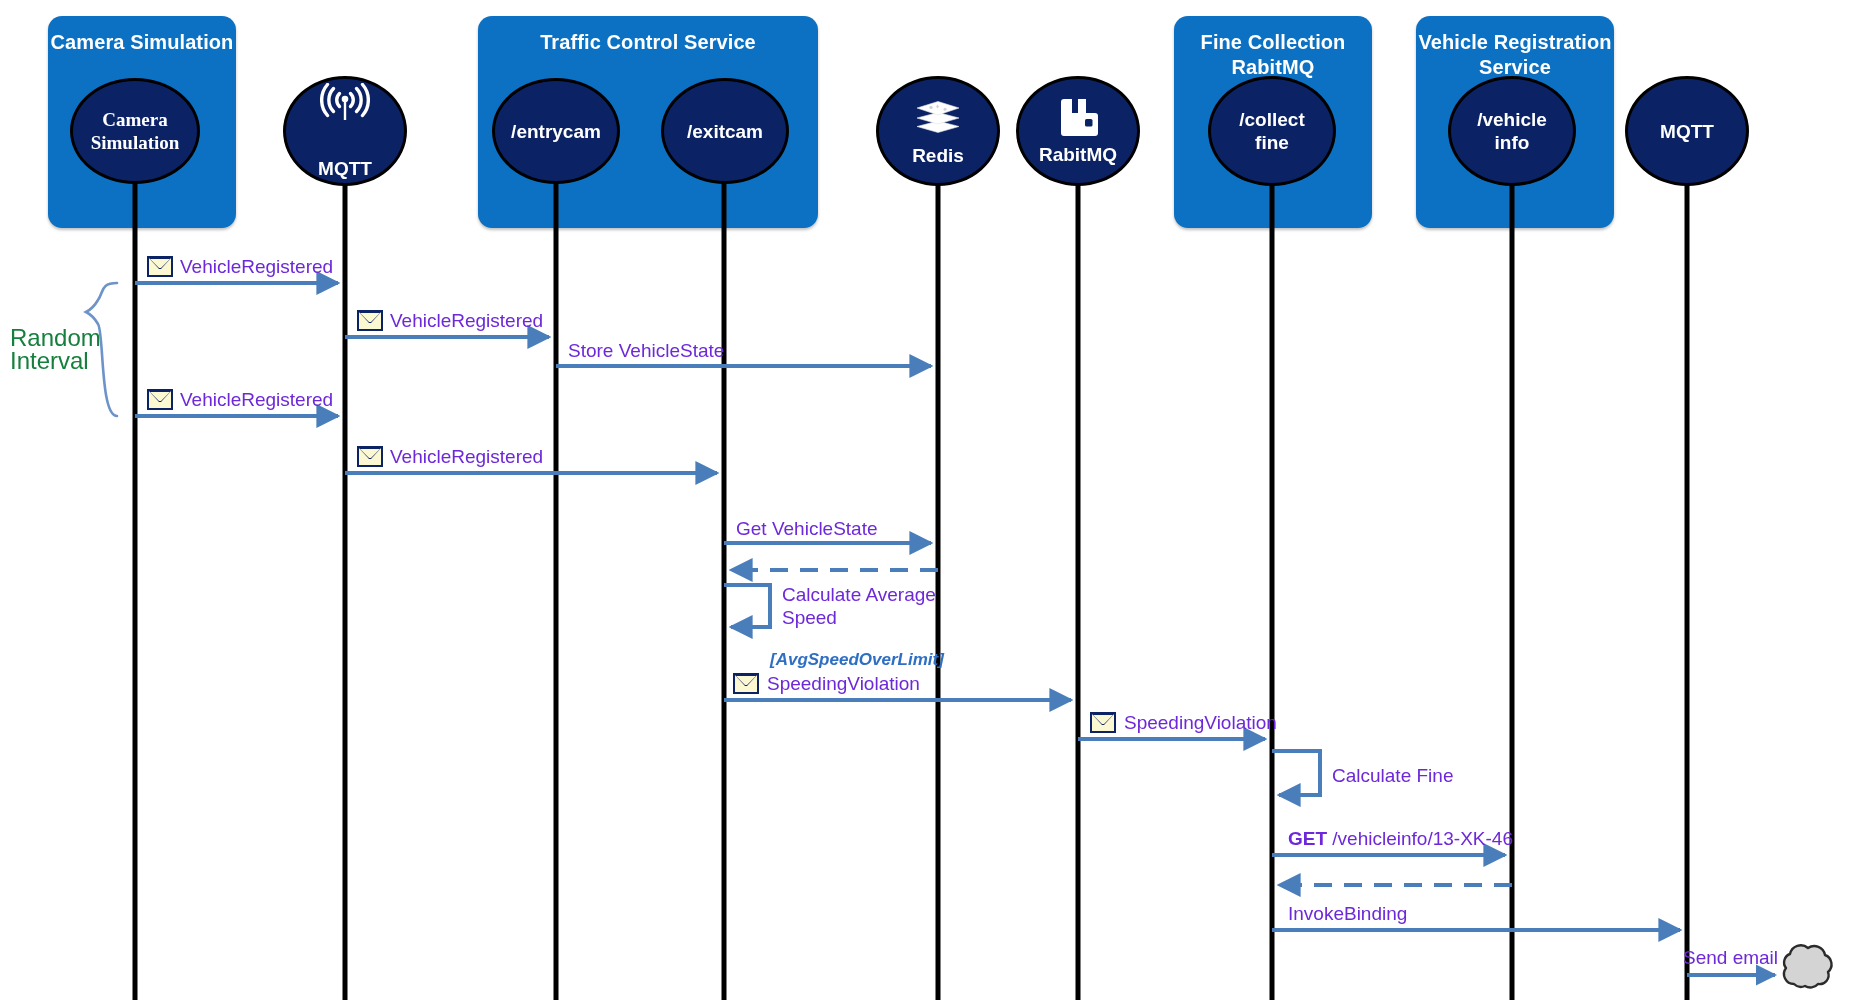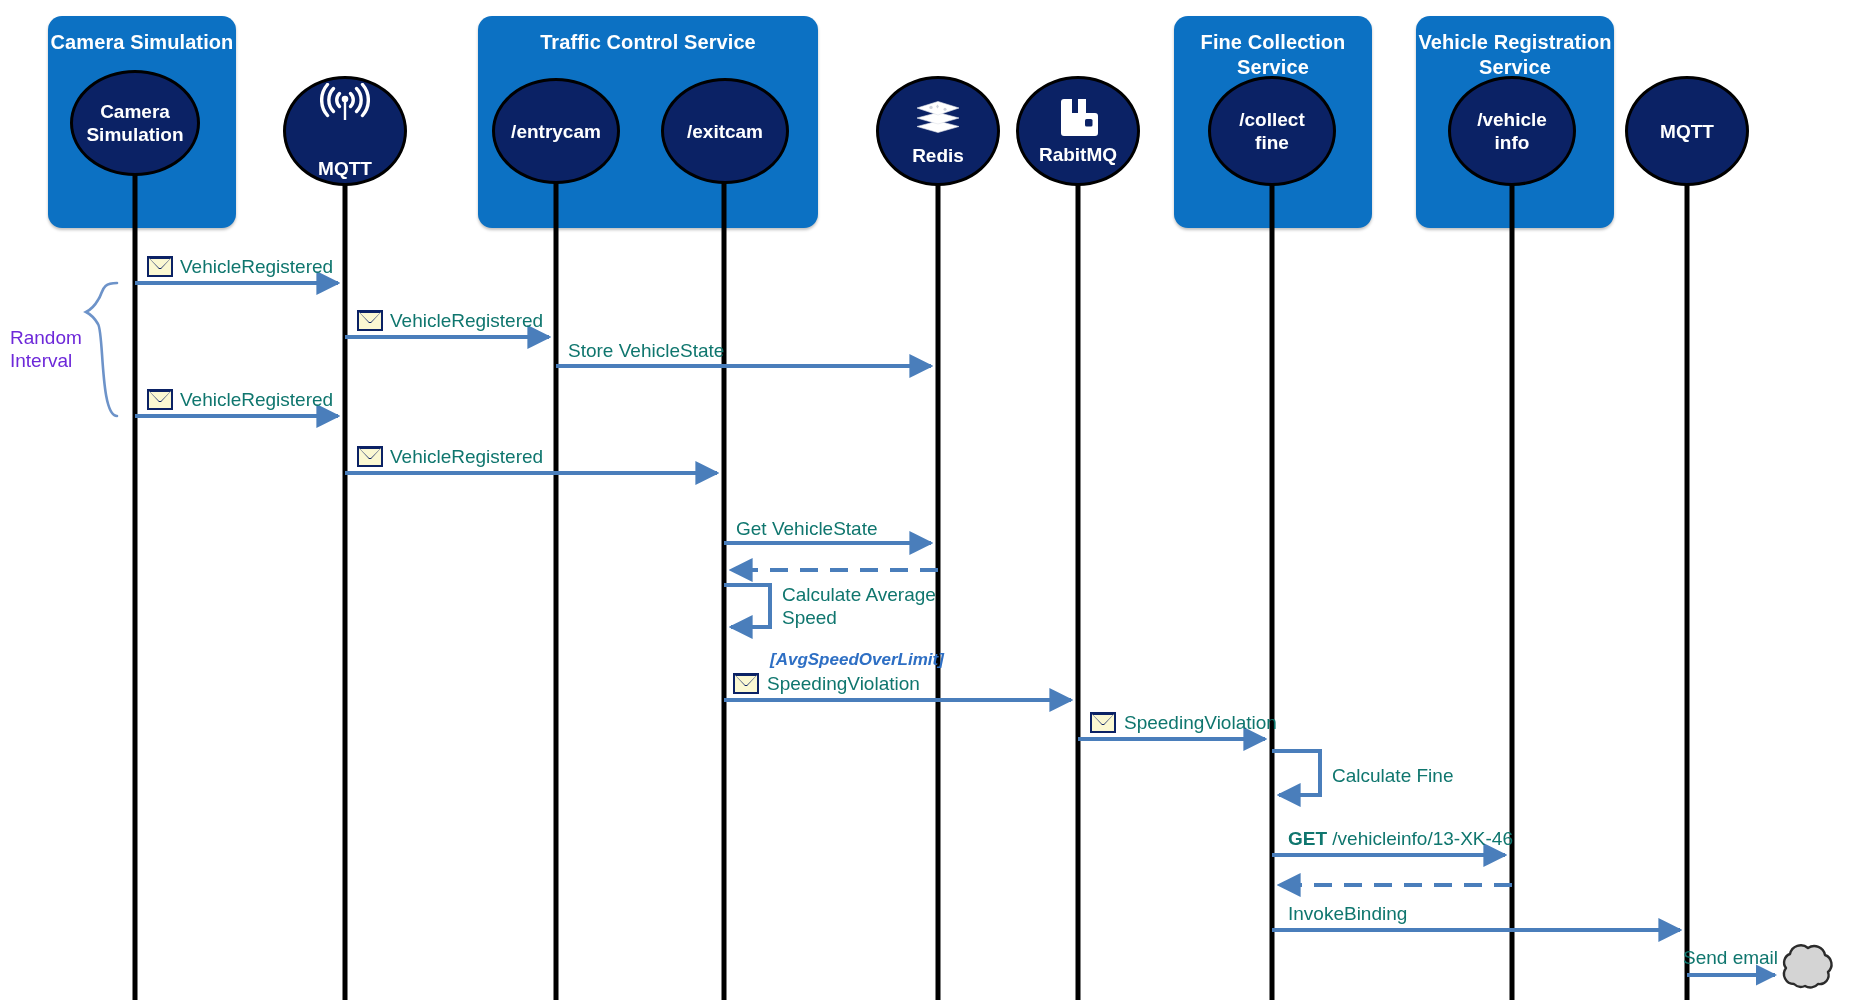--- a/index.html
+++ b/index.html
@@ -18,27 +18,27 @@
   
   .actor{position:absolute;border-radius:50%;background:#0b2265;
          border:3px solid #000000;box-sizing:border-box;
          display:flex;align-items:center;justify-content:center;flex-direction:column;}
   .actor-label{color:#ffffff;font-weight:bold;font-size:19px;line-height:23px;
                text-align:center;white-space:pre-line;}
   .actor-icon{display:block;}
   .actor-icon + .actor-label{margin-top:2px;}
 
   
-  .msg{position:absolute;font-size:19px;line-height:22px;color:#0f766e;
+  .msg{position:absolute;font-size:19px;line-height:22px;color:#6d28d9;
        white-space:nowrap;}
   .msg.two-line{white-space:pre-line;line-height:23px;}
   .guard{position:absolute;font-size:17px;font-style:italic;font-weight:bold;
          color:#2e6fc4;white-space:nowrap;}
   .verb{font-weight:bold;}
-  .bracket-label{position:absolute;font-size:19px;line-height:23px;color:#6d28d9;
+  .bracket-label{position:absolute;font-size:24px;line-height:23px;color:#15803d;
                  white-space:pre-line;text-align:left;}
 
   
   .env{position:absolute;width:26px;height:21px;background:#fbf8d2;
        border:2.5px solid #0b2265;box-sizing:border-box;}
   .env:after{content:"";position:absolute;left:-1px;top:-1px;width:24px;height:12px;
      border-left:11px solid transparent;border-right:11px solid transparent;
      border-top:12px solid #0b2265;box-sizing:border-box;}
   .env:before{content:"";position:absolute;left:1px;top:1px;width:20px;height:9px;
      border-left:9px solid transparent;border-right:9px solid transparent;
@@ -54,21 +54,21 @@
 Simulation</div>
   </div>
 
   <div class="group-box" style="left:478px;top:16px;width:340px;height:212px;">
     <div class="group-title">Traffic Control
 Service</div>
   </div>
 
   <div class="group-box" style="left:1174px;top:16px;width:198px;height:212px;">
     <div class="group-title">Fine Collection
-Service</div>
+RabitMQ</div>
   </div>
 
   <div class="group-box" style="left:1416px;top:16px;width:198px;height:212px;">
     <div class="group-title">Vehicle Registration
 Service</div>
   </div>
 
   <svg class="layer" viewBox="0 0 1860 1007">
     <g stroke="#000000" stroke-width="5">
       <line x1="135" y1="170" x2="135" y2="1000"></line>
@@ -76,21 +76,21 @@
       <line x1="556" y1="170" x2="556" y2="1000"></line>
       <line x1="724" y1="170" x2="724" y2="1000"></line>
       <line x1="938" y1="170" x2="938" y2="1000"></line>
       <line x1="1078" y1="170" x2="1078" y2="1000"></line>
       <line x1="1272" y1="170" x2="1272" y2="1000"></line>
       <line x1="1512" y1="170" x2="1512" y2="1000"></line>
       <line x1="1687" y1="170" x2="1687" y2="1000"></line>
     </g>
   </svg>
 
-  <div class="actor" style="left:70px;top:70px;width:130px;height:106px;">
+  <div class="actor" style="left:70px;top:78px;width:130px;height:106px;font-family:Liberation Serif, serif;">
     <div class="actor-label">Camera
 Simulation</div>
   </div>
 
   <div class="actor" style="left:283px;top:76px;width:124px;height:110px;gap:28px;">
     <span class="actor-icon">
       <svg width="50" height="40" viewBox="0 0 50 40">
         <g fill="none" stroke="#ffffff" stroke-width="3.4" stroke-linecap="round">
           <path d="M19.5 10.5a9 9 0 0 0 0 13"></path>
           <path d="M30.5 10.5a9 9 0 0 1 0 13"></path>

